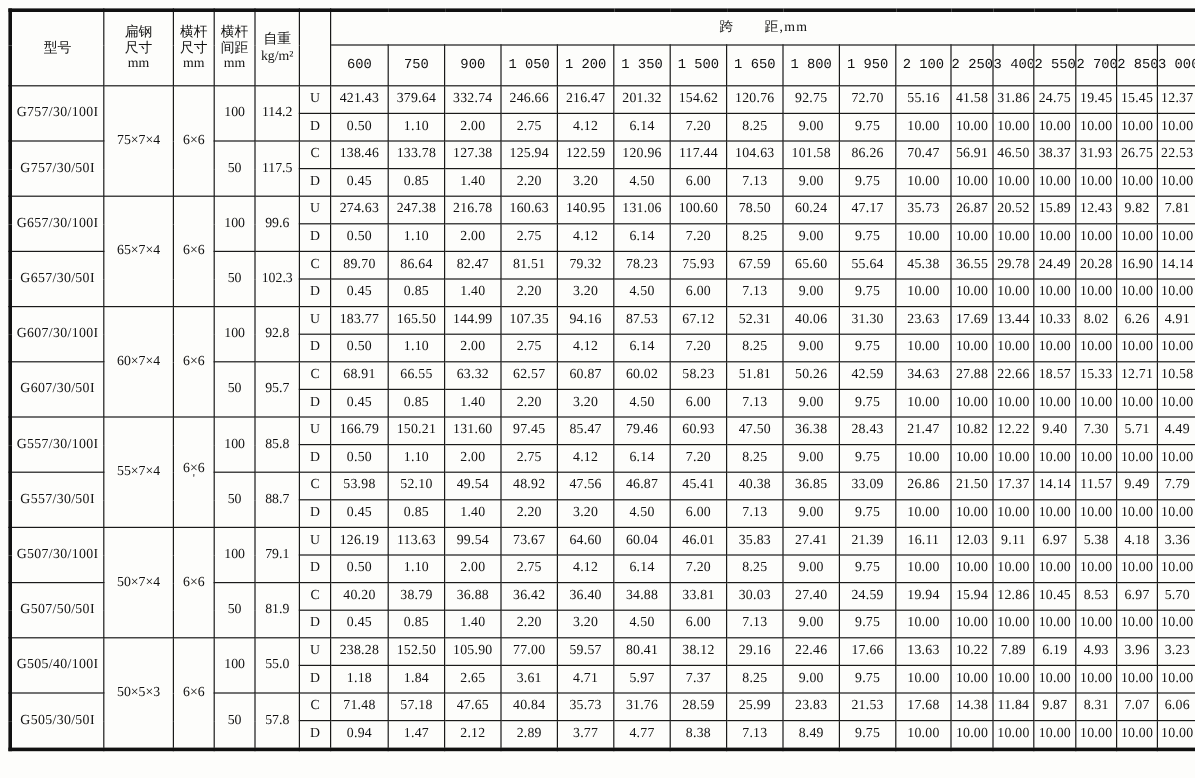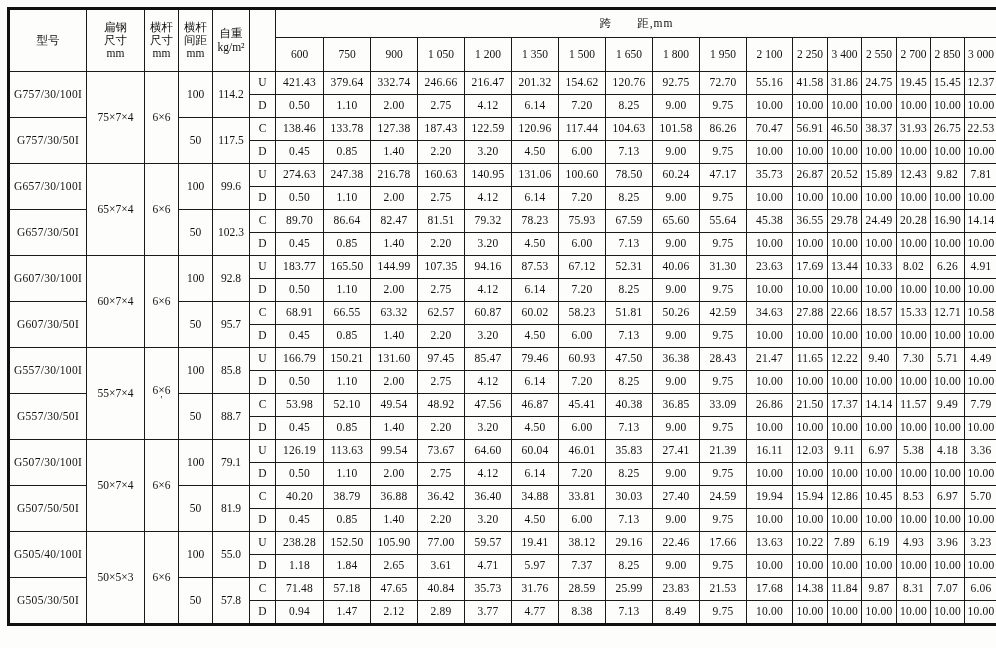--- a/index.html
+++ b/index.html
@@ -17,21 +17,21 @@
     border:1px solid #1a1a1a;
     padding:0;margin:0;
     text-align:center;vertical-align:middle;
     font-weight:normal;
     font-size:11.5px;line-height:1.15;
     overflow:hidden;white-space:nowrap;
   }
   th.hdr{font-size:12px;}
   th.hdr .ln{display:block;}
   th.span-group{font-size:12.5px;letter-spacing:1px;}
-  th.span-val{height:33px;font-size:11.5px;}
+  th.span-val{height:33px;font-size:11.5px;font-family:Liberation Mono, monospace;}
   tr.hrow1 th{height:27px;}
   td.model{text-align:left;padding-left:7px;font-size:11.5px;letter-spacing:.3px;}
   td.num{font-size:11px;letter-spacing:.2px;}
   td.lbl{font-size:11.5px;}
   tbody td{height:22px;}
   td.mark{line-height:1;}
   .mk{display:block;font-size:10px;line-height:6px;}
 </style>
 </head>
 <body>
@@ -155,21 +155,21 @@
           <td class="num">10.00</td>
         </tr>
         <tr>
           <td class="model" rowspan="2">G757/30/50I</td>
           <td rowspan="2">50</td>
           <td rowspan="2">117.5</td>
           <td class="lbl">C</td>
           <td class="num">138.46</td>
           <td class="num">133.78</td>
           <td class="num">127.38</td>
-          <td class="num">187.43</td>
+          <td class="num">125.94</td>
           <td class="num">122.59</td>
           <td class="num">120.96</td>
           <td class="num">117.44</td>
           <td class="num">104.63</td>
           <td class="num">101.58</td>
           <td class="num">86.26</td>
           <td class="num">70.47</td>
           <td class="num">56.91</td>
           <td class="num">46.50</td>
           <td class="num">38.37</td>
@@ -384,21 +384,21 @@
           <td class="num">150.21</td>
           <td class="num">131.60</td>
           <td class="num">97.45</td>
           <td class="num">85.47</td>
           <td class="num">79.46</td>
           <td class="num">60.93</td>
           <td class="num">47.50</td>
           <td class="num">36.38</td>
           <td class="num">28.43</td>
           <td class="num">21.47</td>
-          <td class="num">11.65</td>
+          <td class="num">10.82</td>
           <td class="num">12.22</td>
           <td class="num">9.40</td>
           <td class="num">7.30</td>
           <td class="num">5.71</td>
           <td class="num">4.49</td>
         </tr>
         <tr>
           <td class="lbl">D</td>
           <td class="num">0.50</td>
           <td class="num">1.10</td>
@@ -554,21 +554,21 @@
           <td rowspan="4">50×5×3</td>
           <td class="mark" rowspan="4">6×6</td>
           <td rowspan="2">100</td>
           <td rowspan="2">55.0</td>
           <td class="lbl">U</td>
           <td class="num">238.28</td>
           <td class="num">152.50</td>
           <td class="num">105.90</td>
           <td class="num">77.00</td>
           <td class="num">59.57</td>
-          <td class="num">19.41</td>
+          <td class="num">80.41</td>
           <td class="num">38.12</td>
           <td class="num">29.16</td>
           <td class="num">22.46</td>
           <td class="num">17.66</td>
           <td class="num">13.63</td>
           <td class="num">10.22</td>
           <td class="num">7.89</td>
           <td class="num">6.19</td>
           <td class="num">4.93</td>
           <td class="num">3.96</td>

